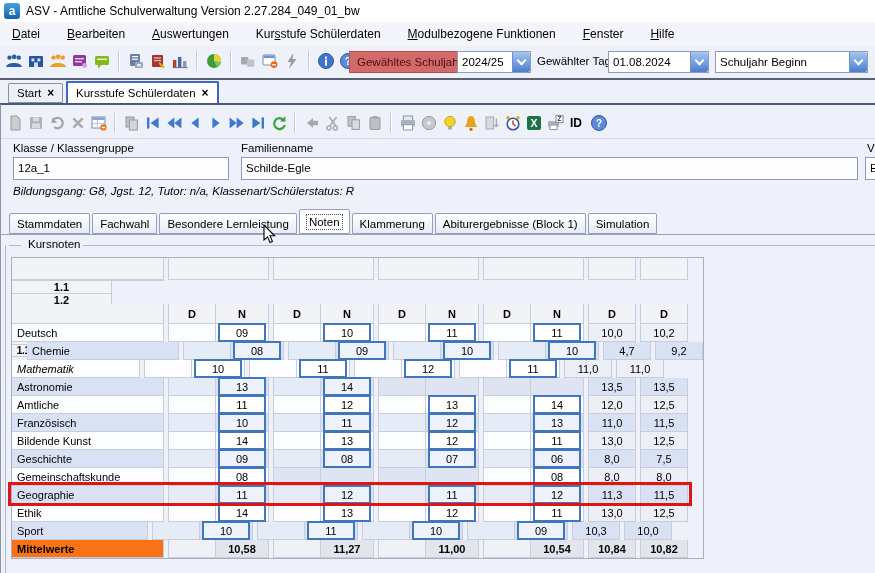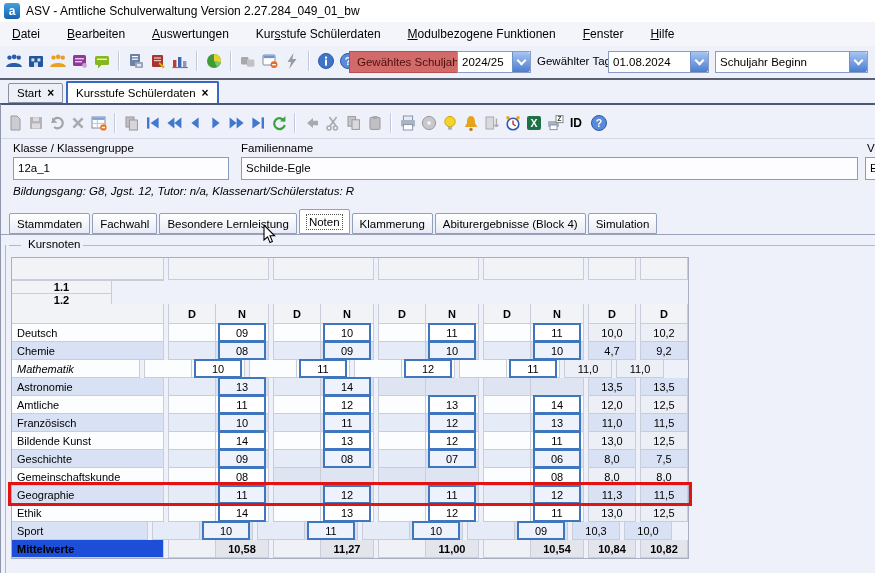--- a/index.html
+++ b/index.html
@@ -80,21 +80,21 @@
   .hc{background:#f2f3f6;font-weight:bold;}
   .hc.small{font-size:10px;letter-spacing:-0.3px;}
   .subj{justify-content:flex-start;padding-left:5px;}
   .wht .subj,.wht .dcell,.wht .ncell{background:#fcfdfe;}
   .lav .subj,.lav .ncell{background:#d9e1f4;}
   .lav .dcell{background:#e6ebf8;}
   .tcell.miss{background:#dee4f2 !important;}
   .wht .ccell{background:#edeff6;}
   .lav .ccell{background:#d9e1f4;}
   .frow .tcell{font-weight:bold;}
-  .frow .subj{background:#1d4ed8;}
+  .frow .subj{background:#f97316;}
   .frow .dcell{background:#f0f1f6;}
   .frow .ncell,.frow .ccell{background:#e3e5ed;}
   .nbox{width:44px;height:15px;border:2px solid #4076be;background:#fff;display:flex;
      align-items:center;justify-content:center;font-size:11px;box-sizing:content-box;}
   .lav .nbox{background:#edf2fc;}
   #redbox{position:absolute;left:7px;width:684px;height:24px;border:3px solid #e11414;
      box-sizing:border-box;pointer-events:none;z-index:6;}
   #cursor{position:absolute;left:262px;top:120px;z-index:10;pointer-events:none;}
 </style>
 </head>
@@ -448,21 +448,21 @@
         <div class="stab">
           <span class="stab-label">Besondere Lernleistung</span>
         </div>
         <div class="stab active">
           <span class="stab-label">Noten</span>
         </div>
         <div class="stab">
           <span class="stab-label">Klammerung</span>
         </div>
         <div class="stab">
-          <span class="stab-label">Abiturergebnisse (Block 4)</span>
+          <span class="stab-label">Abiturergebnisse (Block 1)</span>
         </div>
         <div class="stab">
           <span class="stab-label">Simulation</span>
         </div>
       </div>
     <div class="subtab-line"></div>
 
     <div class="gb-dash"></div>
     <span class="gb-label">Kursnoten</span>
     <div class="gb-line"></div>
@@ -538,21 +538,21 @@
           <div class="tgap" style="width: 5px;"></div>
           <div class="tcell dcell" style="width: 47px;"></div>
           <div class="tcell ncell" style="width: 53px;">
             <div class="nbox">11</div>
           </div>
           <div class="tgap" style="width: 5px;"></div>
           <div class="tcell ccell" style="width: 47px;">10,0</div>
           <div class="tgap" style="width: 5px;"></div>
           <div class="tcell ccell" style="width: 47px;">10,2</div>
         </div>
-        <div class="trow brow lav" style="height: 18px;">
+        <div class="trow brow lav" style="height: 18px; margin-left: 15px;">
           <div class="tcell subj" style="width: 152px;">Chemie</div>
           <div class="tgap" style="width: 5px;"></div>
           <div class="tcell dcell" style="width: 47px;"></div>
           <div class="tcell ncell" style="width: 53px;">
             <div class="nbox">08</div>
           </div>
           <div class="tgap" style="width: 5px;"></div>
           <div class="tcell dcell" style="width: 47px;"></div>
           <div class="tcell ncell" style="width: 53px;">
             <div class="nbox">09</div>

